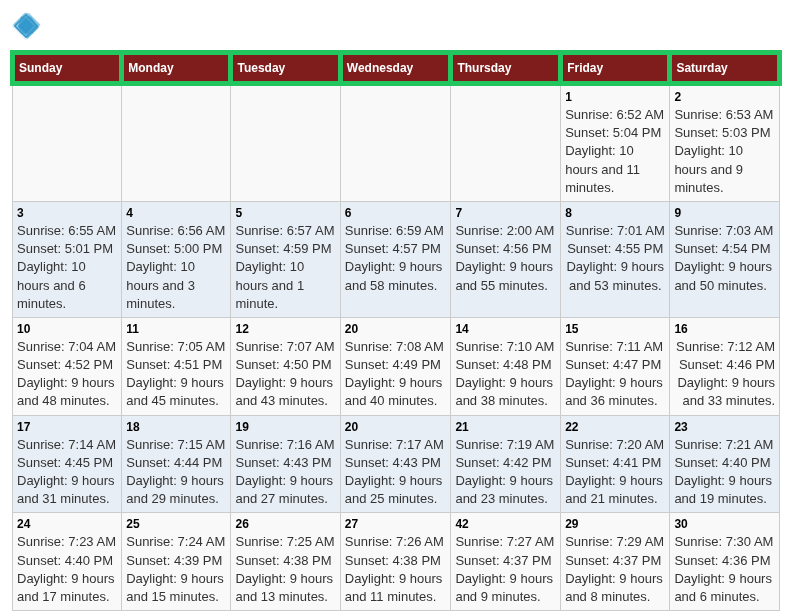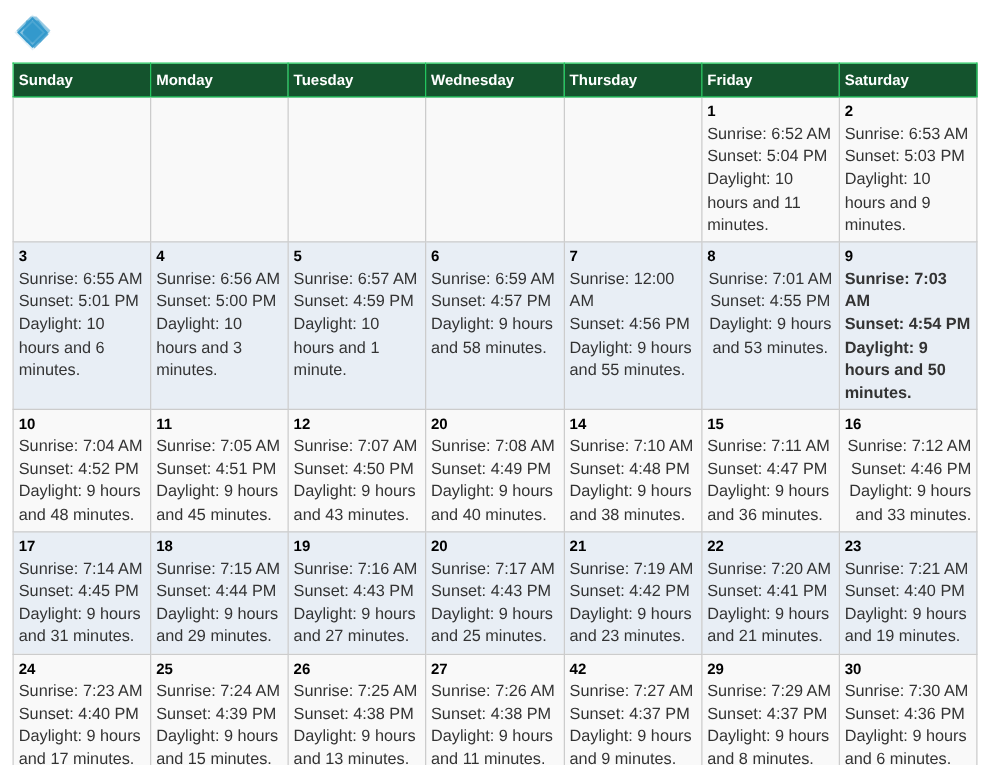--- a/index.html
+++ b/index.html
@@ -43,27 +43,27 @@
     .location {
       font-size: 15px;
       color: #555;
     }
     table {
       width: 100%;
       border-collapse: collapse;
       font-size: 11px;
     }
     thead tr th {
-      background-color: #14532d;
+      background-color: #7f1d1d;
       color: #fff;
       font-weight: bold;
       padding: 6px 4px;
       text-align: left;
       font-size: 12px;
-      border: 1px solid #22c55e;
+      border: 5px solid #22c55e;
     }
     tbody tr td {
       vertical-align: top;
       border: 1px solid #ccc;
       padding: 4px;
       min-height: 80px;
       height: 85px;
       width: 113px;
     }
     tbody tr:nth-child(odd) td {
@@ -159,33 +159,33 @@
 Daylight: 10 hours and 1 minute.</div>
         </td>
         <td>
           <span class="day-num">6</span>
           <div class="day-info" style="white-space: pre-line;">Sunrise: 6:59 AM
 Sunset: 4:57 PM
 Daylight: 9 hours and 58 minutes.</div>
         </td>
         <td>
           <span class="day-num">7</span>
-          <div class="day-info" style="white-space: pre-line;">Sunrise: 12:00 AM
+          <div class="day-info" style="white-space: pre-line;">Sunrise: 2:00 AM
 Sunset: 4:56 PM
 Daylight: 9 hours and 55 minutes.</div>
         </td>
         <td>
           <span class="day-num">8</span>
           <div class="day-info" style="white-space: pre-line; text-align: center;">Sunrise: 7:01 AM
 Sunset: 4:55 PM
 Daylight: 9 hours and 53 minutes.</div>
         </td>
         <td>
           <span class="day-num">9</span>
-          <div class="day-info" style="white-space: pre-line; font-weight: bold;">Sunrise: 7:03 AM
+          <div class="day-info" style="white-space: pre-line;">Sunrise: 7:03 AM
 Sunset: 4:54 PM
 Daylight: 9 hours and 50 minutes.</div>
         </td>
       </tr>
       <tr>
         <td>
           <span class="day-num">10</span>
           <div class="day-info" style="white-space: pre-line;">Sunrise: 7:04 AM
 Sunset: 4:52 PM
 Daylight: 9 hours and 48 minutes.</div>

